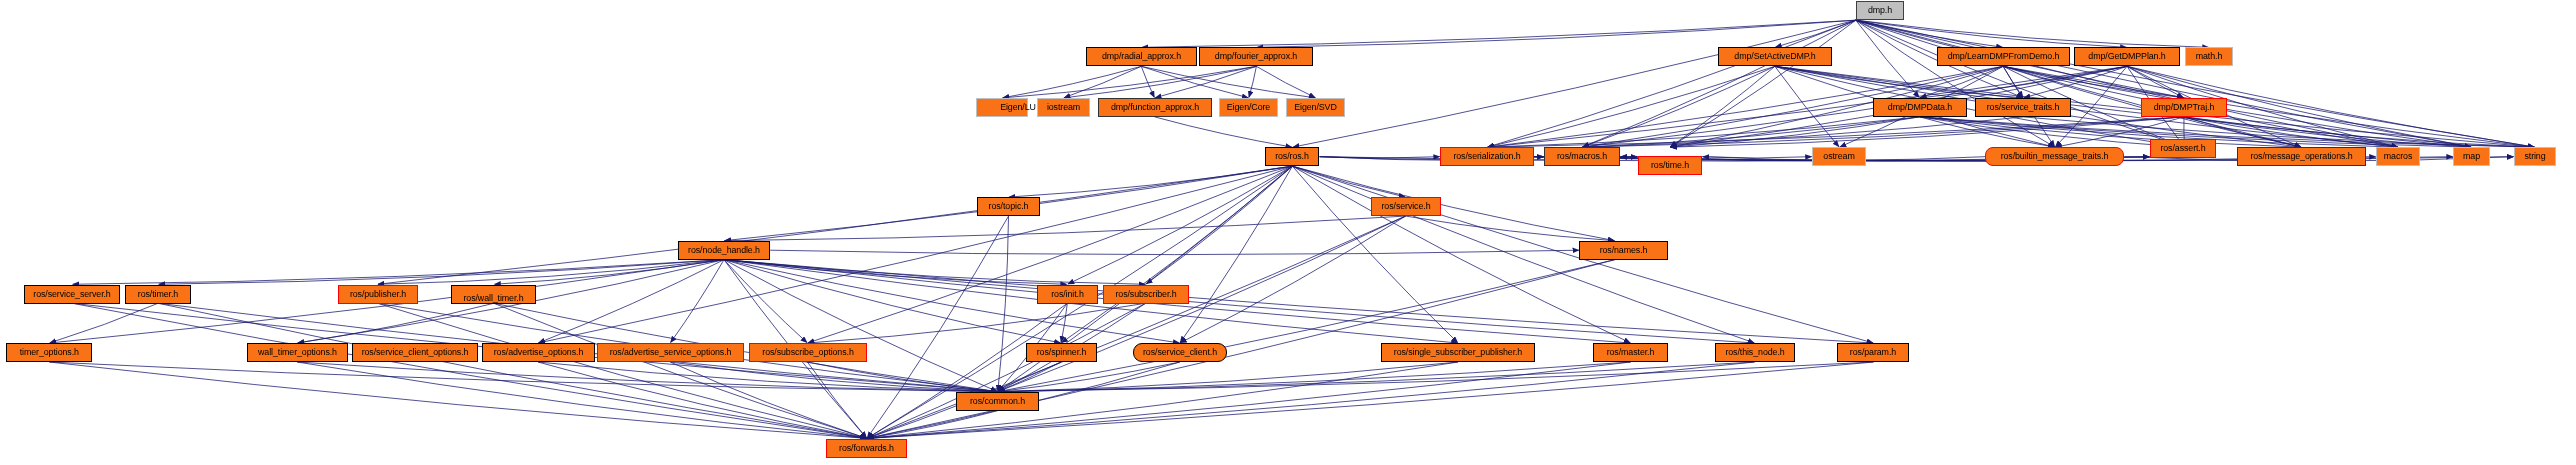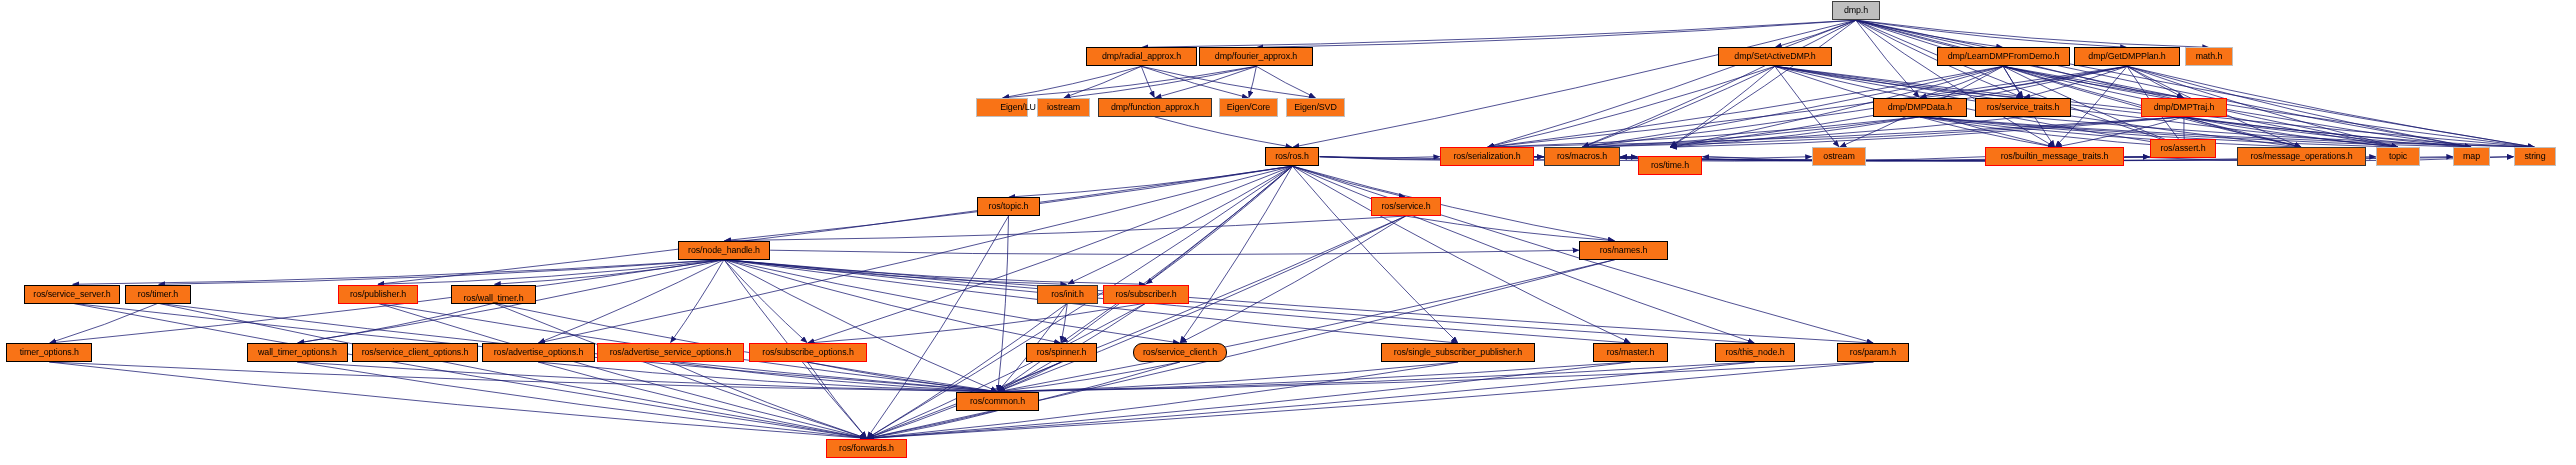--- a/index.html
+++ b/index.html
@@ -40,20 +40,21 @@
     letter-spacing: -0.1px;
   }
   .node .label {
     display: block;
     padding: 0 3.8px;
   }
   
   .node.root {
     background: #bfbfbf;
     border: 0.6px solid #404040;
+    margin-left: 24px;
   }
   .node.header {
     border: 1.3px solid #323232;
   }
   .node.linked {
     border: 0.6px solid #ff0000;
   }
   .node.sys {
     border: 0.6px solid #c0c0c0;
   }
@@ -311,31 +312,31 @@
       </div>
       <div class="node header" style="left: 1544px; top: 147px; width: 76px;">
         <span class="label">ros/macros.h</span>
       </div>
       <div class="node linked" style="left: 1638px; top: 147px; width: 64px; margin-top: 9px;">
         <span class="label">ros/time.h</span>
       </div>
       <div class="node sys" style="left: 1812px; top: 147px; width: 54px;">
         <span class="label">ostream</span>
       </div>
-      <div class="node linked" style="left: 1985px; top: 147px; width: 139px;">
+      <div class="node linked" style="left: 1985px; top: 147px; width: 139px; border-radius: 8px;">
         <span class="label">ros/builtin_message_traits.h</span>
       </div>
       <div class="node linked" style="left: 2150px; top: 139px; width: 66px;">
         <span class="label">ros/assert.h</span>
       </div>
       <div class="node header" style="left: 2237px; top: 147px; width: 129px;">
         <span class="label">ros/message_operations.h</span>
       </div>
       <div class="node sys" style="left: 2376px; top: 147px; width: 44px;">
-        <span class="label">topic</span>
+        <span class="label">macros</span>
       </div>
       <div class="node sys" style="left: 2453px; top: 147px; width: 37px;">
         <span class="label">map</span>
       </div>
       <div class="node sys" style="left: 2514px; top: 147px; width: 42px;">
         <span class="label">string</span>
       </div>
       <div class="node plain" style="left: 977px; top: 197px; width: 63px;">
         <span class="label">ros/topic.h</span>
       </div>

